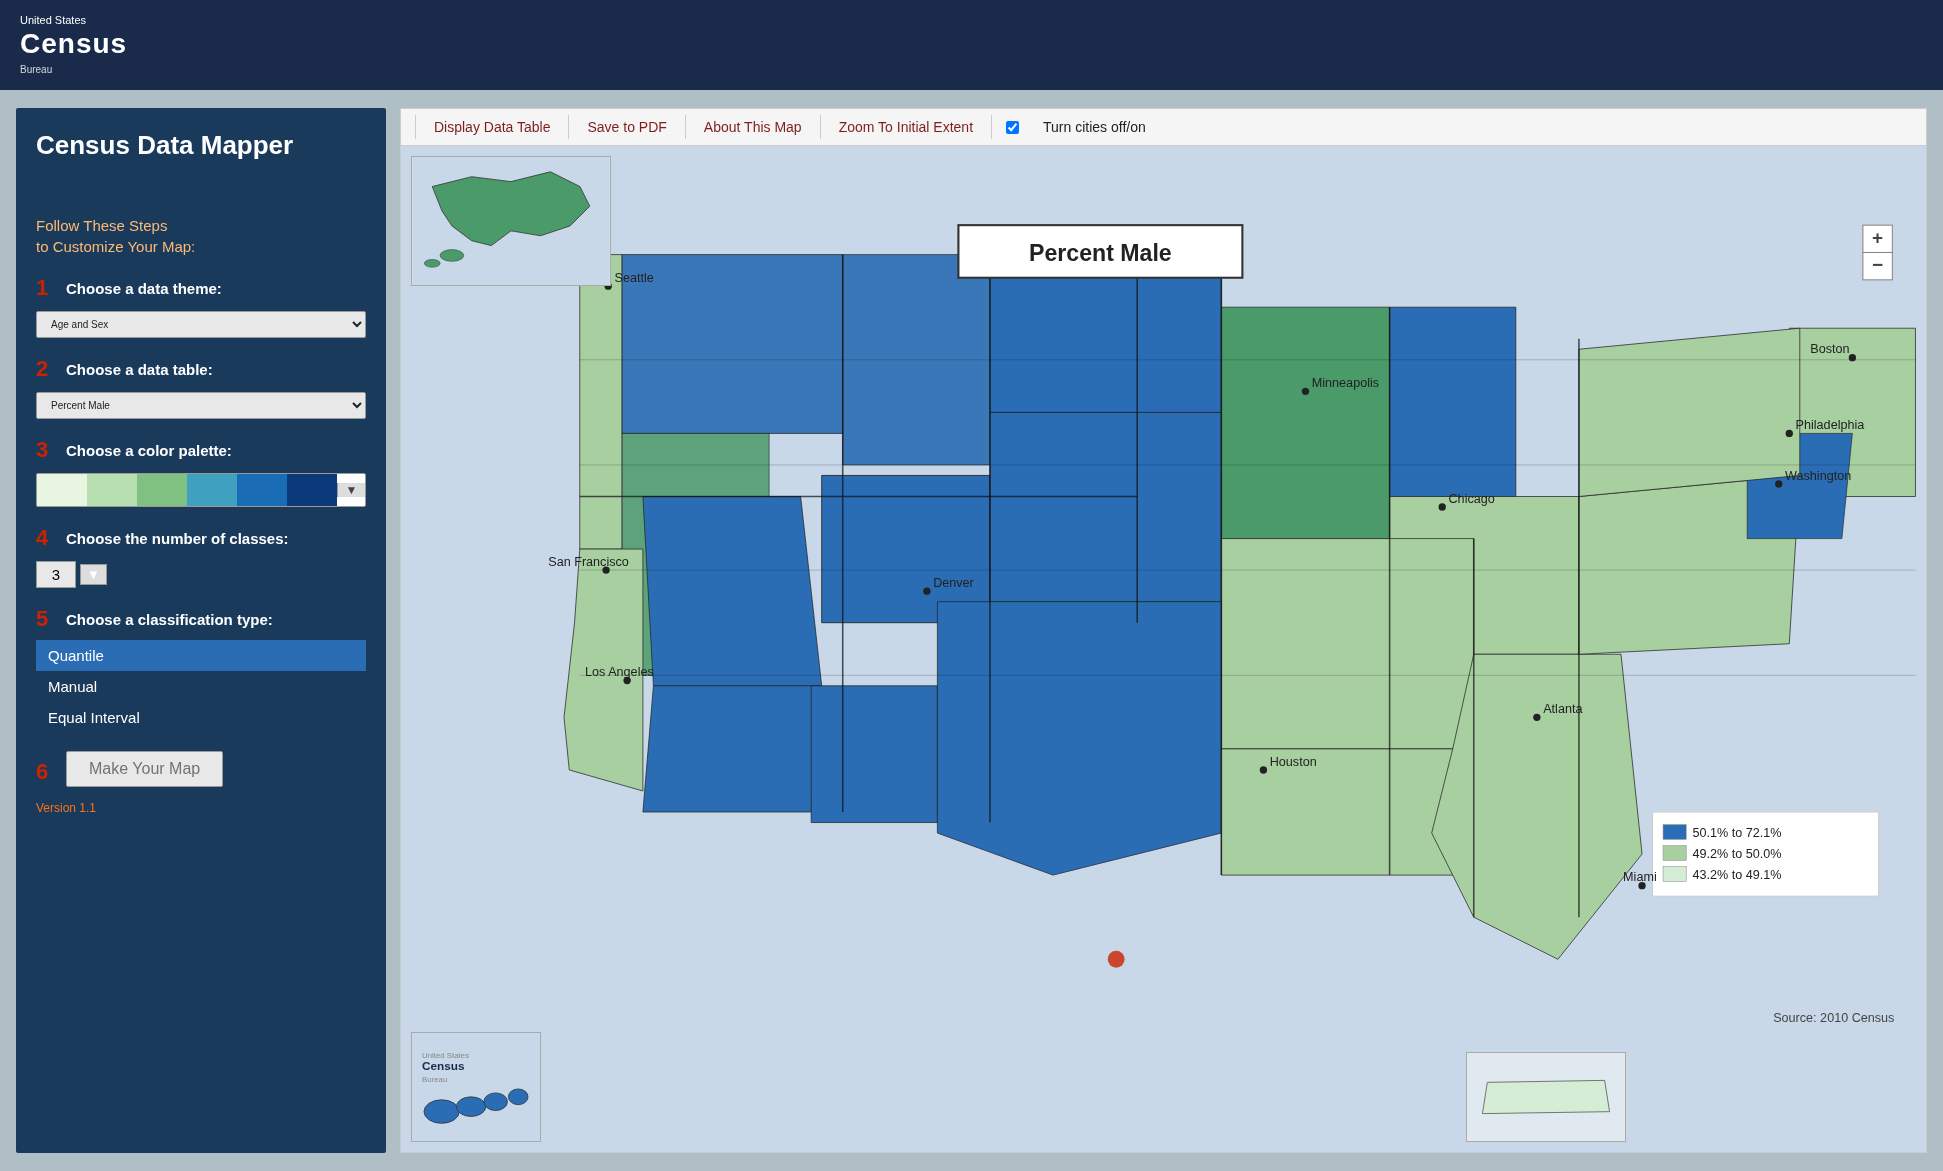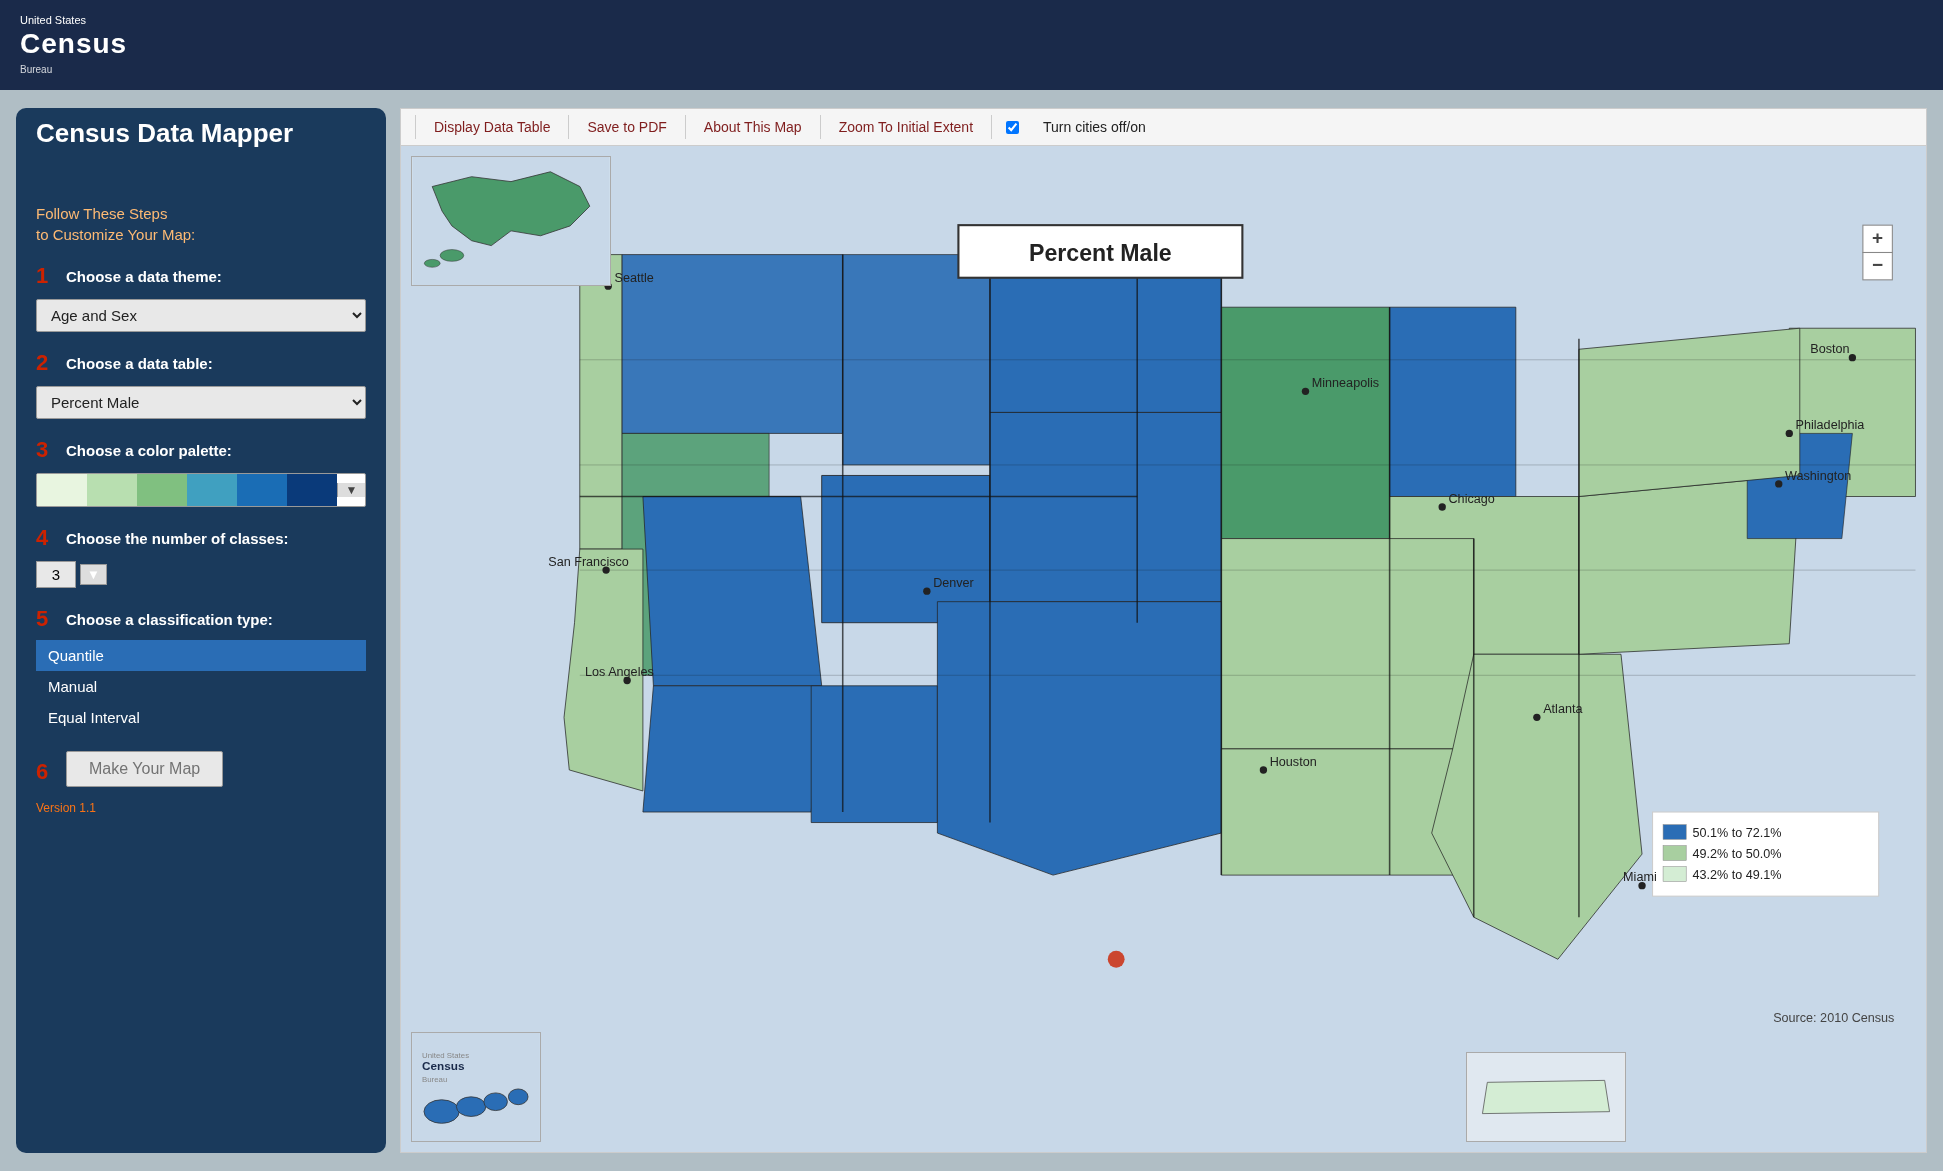--- a/index.html
+++ b/index.html
@@ -39,23 +39,23 @@
       height: 1081px;
       padding: 18px 16px;
       gap: 14px;
     }
 
     
     #sidebar {
       width: 370px;
       min-width: 370px;
       background: #1a3a5c;
-      border-radius: 10px;
+      border-radius: 2px;
       color: white;
-      padding: 10px 20px 14px 20px;
+      padding: 22px 20px 14px 20px;
       display: flex;
       flex-direction: column;
       gap: 0;
     }
 
     .sidebar-title {
       font-size: 26px;
       font-weight: bold;
       color: white;
       margin-bottom: 18px;
@@ -89,21 +89,21 @@
     }
 
     .step-control {
       margin-bottom: 18px;
       margin-top: 2px;
     }
 
     select.step-select {
       width: 100%;
       padding: 6px 10px;
-      font-size: 15px;
+      font-size: 10px;
       background: #e8e8e8;
       border: 1px solid #999;
       border-radius: 2px;
       color: #222;
       cursor: pointer;
       appearance: auto;
     }
 
     
     .palette-selector {

